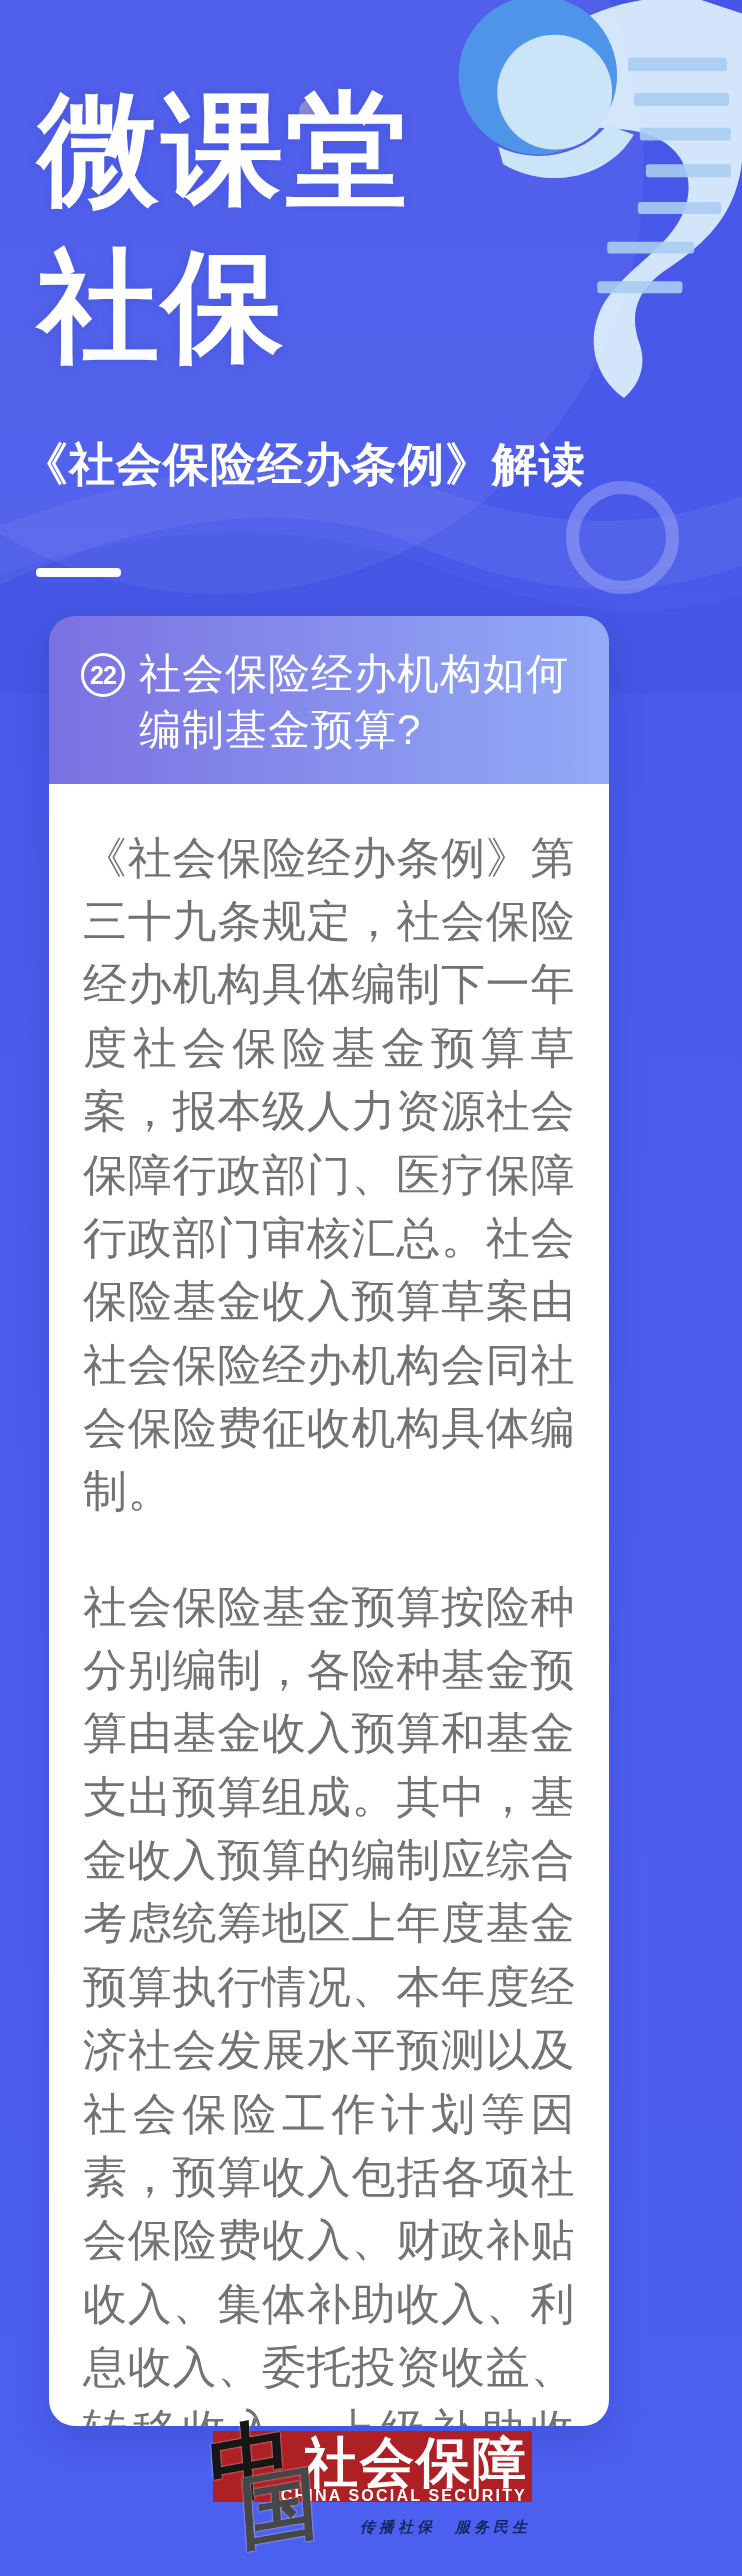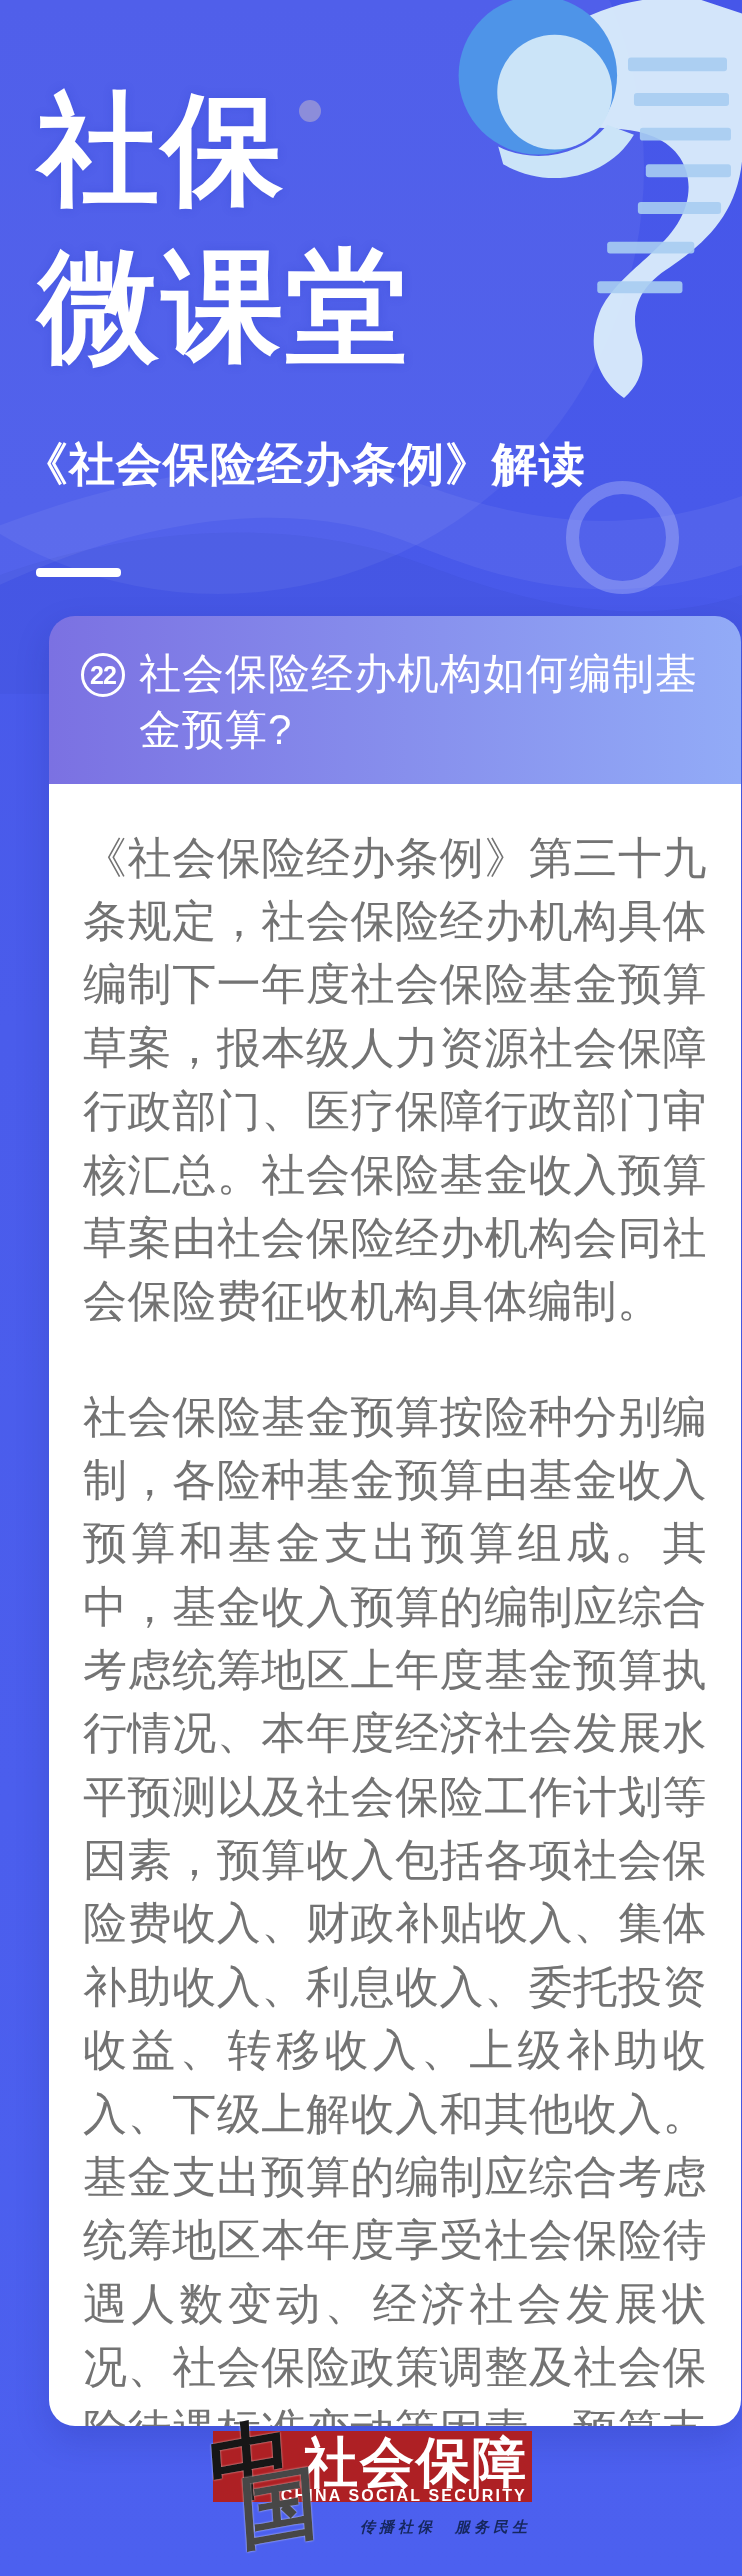--- a/index.html
+++ b/index.html
@@ -36,21 +36,21 @@
   .subtitle{
     position:absolute;left:22px;top:434px;
     color:#ffffff;font-weight:700;font-size:46px;letter-spacing:1px;
   }
   .title-dash{
     position:absolute;left:36px;top:568px;width:85px;height:9px;
     background:#ffffff;border-radius:4px;
   }
   
   .card{
-    position:absolute;left:49px;top:616px;width:692px;height:1810px;
+    position:absolute;left:49px;top:616px;width:560px;height:1810px;
     border-radius:26px;overflow:hidden;display:flex;flex-direction:column;
     box-shadow:0 14px 34px rgba(20,30,120,0.18);
   }
   .card-header{
     background:linear-gradient(90deg,#7b71e2 0%,#86a  );
     background:linear-gradient(90deg,#7b71e2 0%,#92abf7 100%);
     padding:30px 30px 26px 32px;
     display:flex;align-items:flex-start;
   }
   .q-badge{
@@ -133,22 +133,22 @@
       <rect x="236" y="208" width="84" height="12" rx="3"></rect>
       <rect x="205" y="248" width="88" height="12" rx="3"></rect>
       <rect x="195" y="288" width="86" height="12" rx="3"></rect>
     </g>
   </svg>
 
   <div class="deco-dot"></div>
   <div class="deco-ring"></div>
 
   <div class="main-title">
+    <div>微课堂</div>
     <div>社保</div>
-    <div>微课堂</div>
   </div>
   <div class="subtitle">《社会保险经办条例》解读</div>
   <div class="title-dash"></div>
 
   <div class="card">
     <div class="card-header">
       <div class="q-badge">
         <span>22</span>
       </div>
       <div class="q-text">社会保险经办机构如何编制基金预算?</div>

